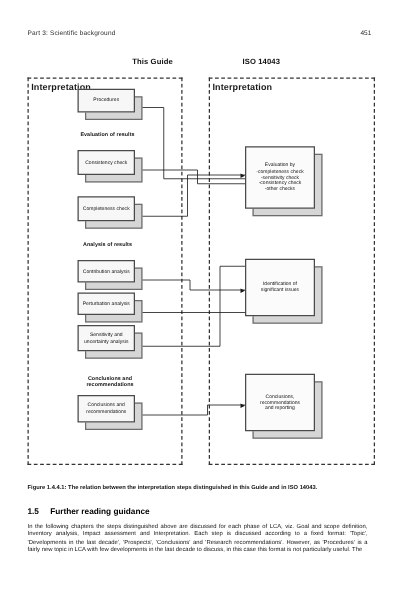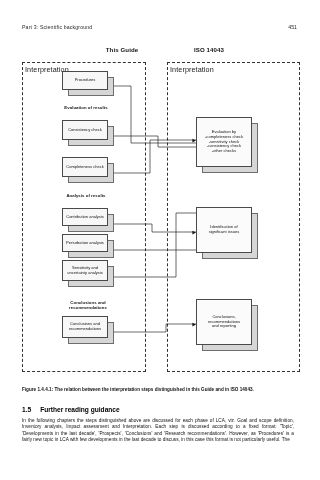--- a/index.html
+++ b/index.html
@@ -61,20 +61,21 @@
     border: 1px dashed #333;
     background: transparent;
     box-sizing: border-box;
   }
   .frame-label {
     position: absolute;
     font-size: 7.2px;
     color: #1a1a1a;
     white-space: nowrap;
     letter-spacing: 0.1px;
+    font-weight: bold;
   }
 
   .section-label {
     position: absolute;
     font-size: 4.3px;
     font-weight: bold;
     color: #161616;
     text-align: center;
     line-height: 5.2px;
     letter-spacing: 0.05px;

